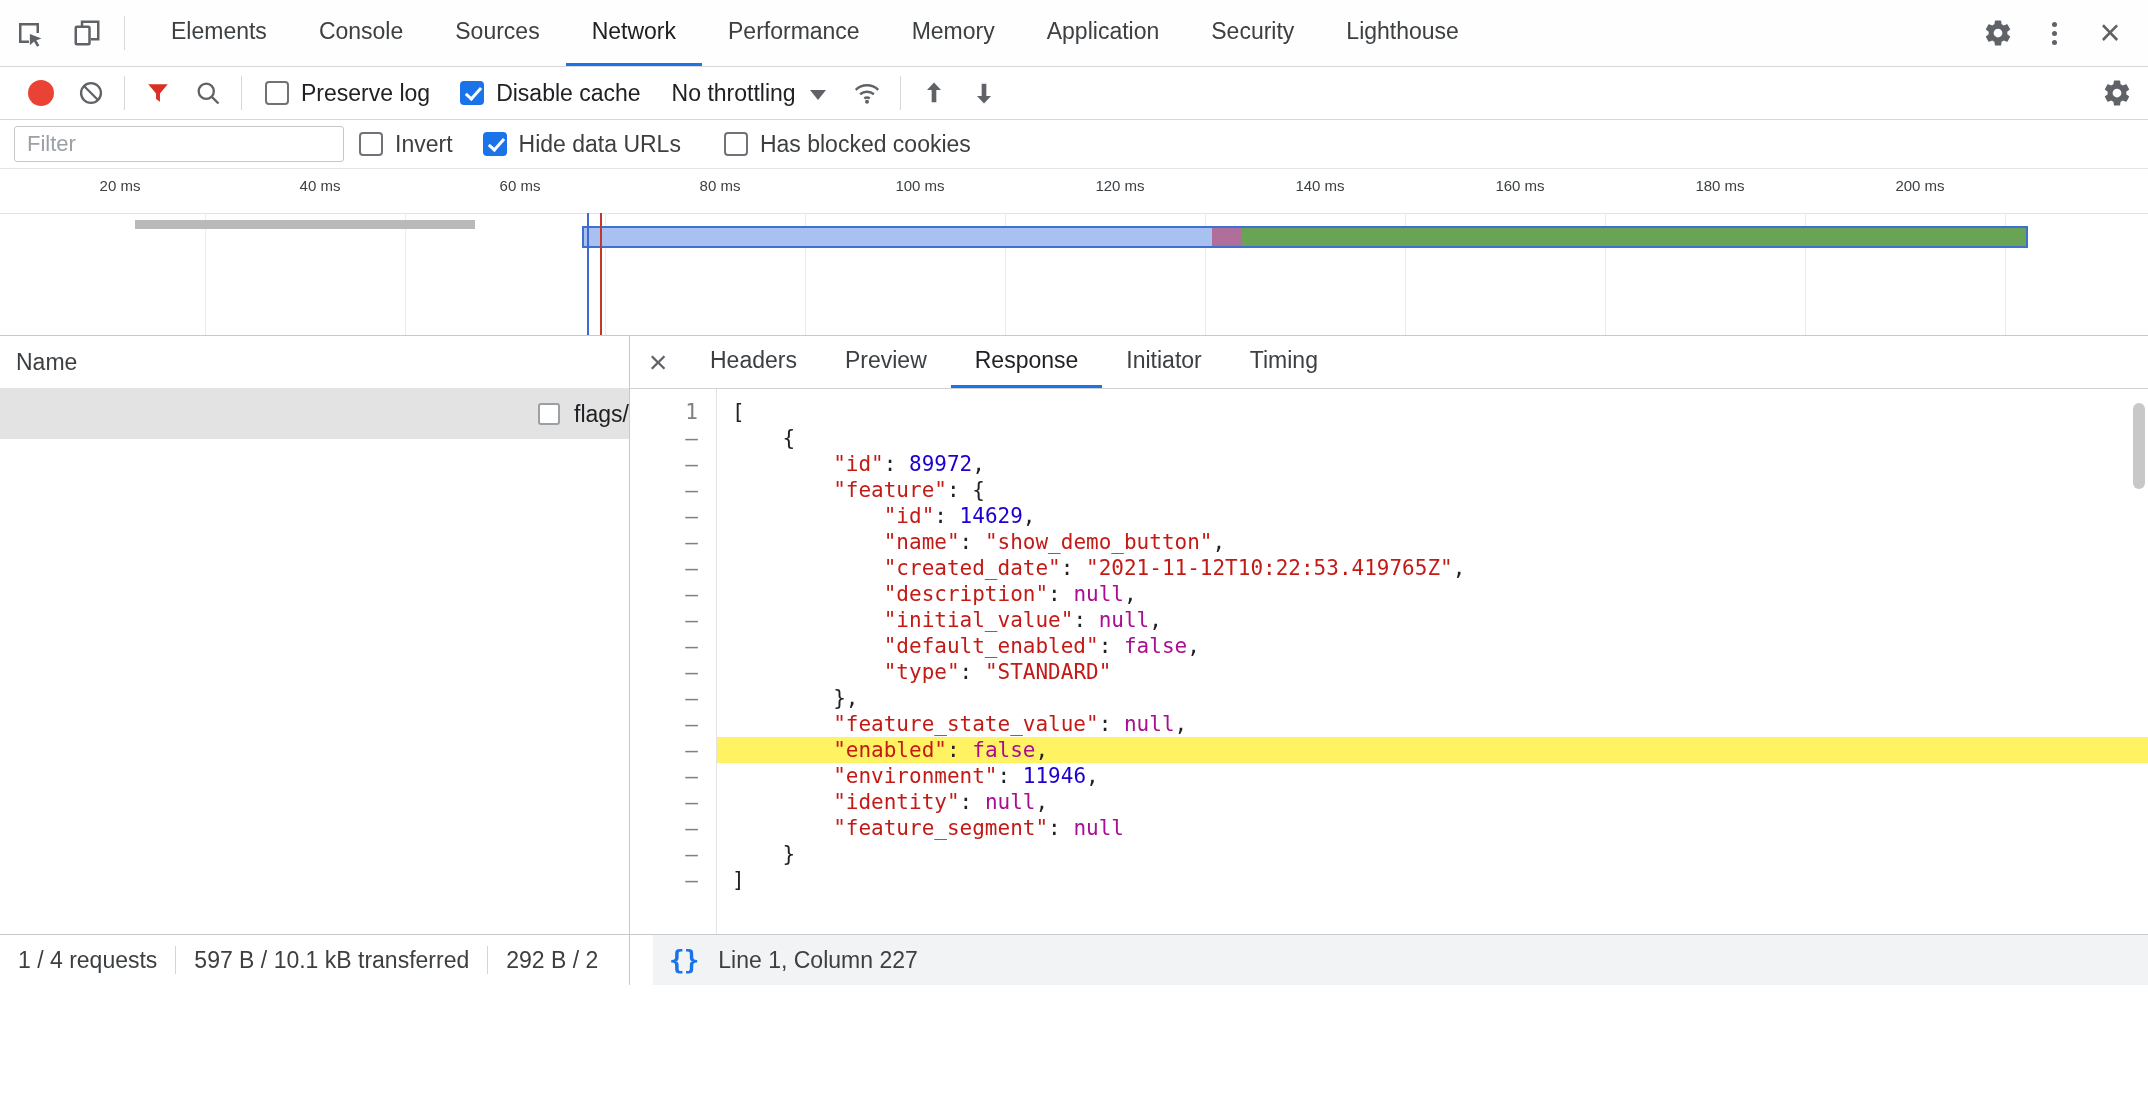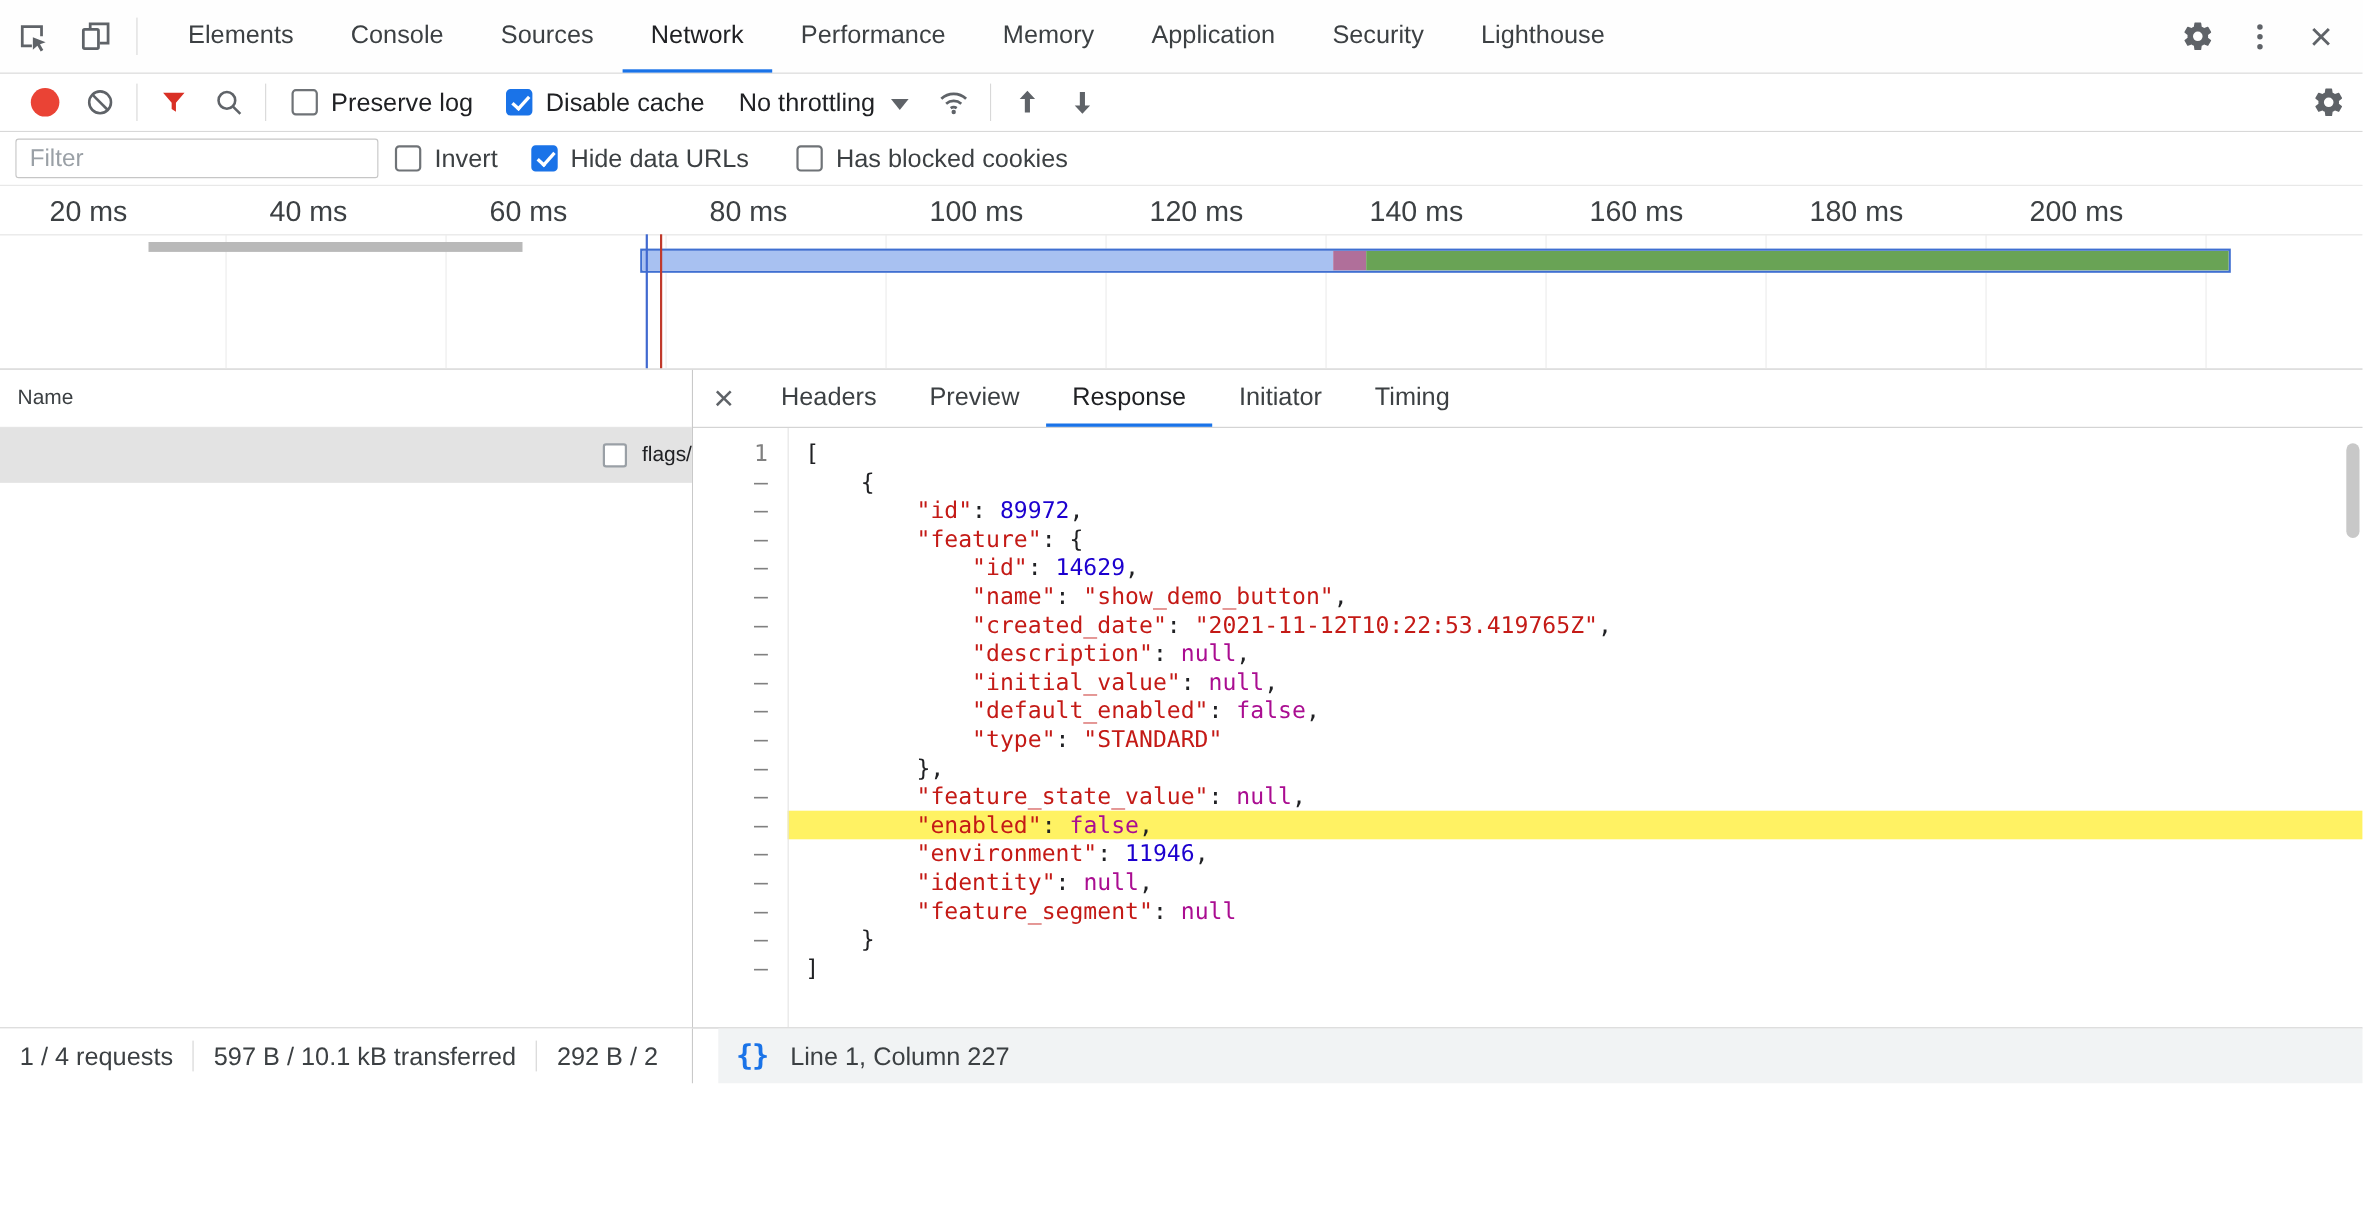--- a/index.html
+++ b/index.html
@@ -38,30 +38,30 @@
   .chipstrip{display:flex;align-items:center;gap:6px;margin-left:8px;}
   .chip{padding:6px 14px;border-radius:9px;}
   .chip.active{background:var(--c-chip_active_bg,#dcdee1);color:#202124;}
 
   
   .row3{height:46px;flex:0 0 46px;display:flex;align-items:center;border-bottom:1px solid #d8d8d8;font-size:23px;color:#3c4043;padding-left:14px;gap:26px;}
 
   
   .overview{height:166px;flex:0 0 166px;position:relative;border-bottom:1px solid #c9c9c9;background:#fff;overflow:hidden;}
   .overview::before{content:"";position:absolute;left:0;right:0;top:44px;height:1px;background:#e3e3e3;}
-  .tick{position:absolute;top:8px;width:150px;text-align:left;font-size:26px;color:#3c4043;}
+  .tick{position:absolute;top:8px;width:150px;text-align:center;font-size:15px;color:#3c4043;}
   .grid{position:absolute;top:44px;bottom:0;width:1px;background:#ececec;}
   .tl-gray{position:absolute;top:51px;height:9px;}
   .tl-main{position:absolute;top:57px;height:22px;border:2px solid var(--c-bar_border,#3f6fd1);box-sizing:border-box;background:#fff;overflow:hidden;}
   .tl-seg{position:absolute;top:0;height:100%;}
   .evt{position:absolute;top:44px;bottom:0;width:2px;}
 
   
   .main{flex:1;display:flex;min-height:0;}
-  .left-pane{width:630px;flex:0 0 630px;border-right:1px solid #c9c9c9;display:flex;flex-direction:column;font-size:19px;color:#202124;background:#fff;box-sizing:border-box;}
+  .left-pane{width:630px;flex:0 0 630px;border-right:1px solid #c9c9c9;display:flex;flex-direction:column;font-size:23px;color:#202124;background:#fff;box-sizing:border-box;}
   .name-header{height:52px;flex:0 0 52px;display:flex;align-items:center;padding-left:16px;border-bottom:1px solid #e4e4e4;color:#3c4043;}
   .req-row{height:50px;flex:0 0 50px;display:flex;align-items:center;gap:14px;padding-left:12px;background:var(--c-selected_row,#e3e3e3);justify-content:flex-end;}
   .req-icon{width:22px;height:22px;border:2px solid #9aa0a6;border-radius:3px;background:#fff;box-sizing:border-box;flex:0 0 22px;}
   .left-fill{flex:1;background:#fff;}
 
   .detail-pane{flex:1;display:flex;flex-direction:column;min-width:0;background:#fff;}
   .detail-tabs{height:52px;flex:0 0 52px;display:flex;align-items:stretch;border-bottom:1px solid #d0d0d0;font-size:23px;color:#3c4043;}
   .dclose{width:56px;display:flex;align-items:center;justify-content:center;font-size:32px;color:#5f6368;}
   .dstrip{display:flex;align-items:stretch;}
   .dtab{display:flex;align-items:center;padding:0 24px;border-bottom:3px solid transparent;box-sizing:border-box;}

